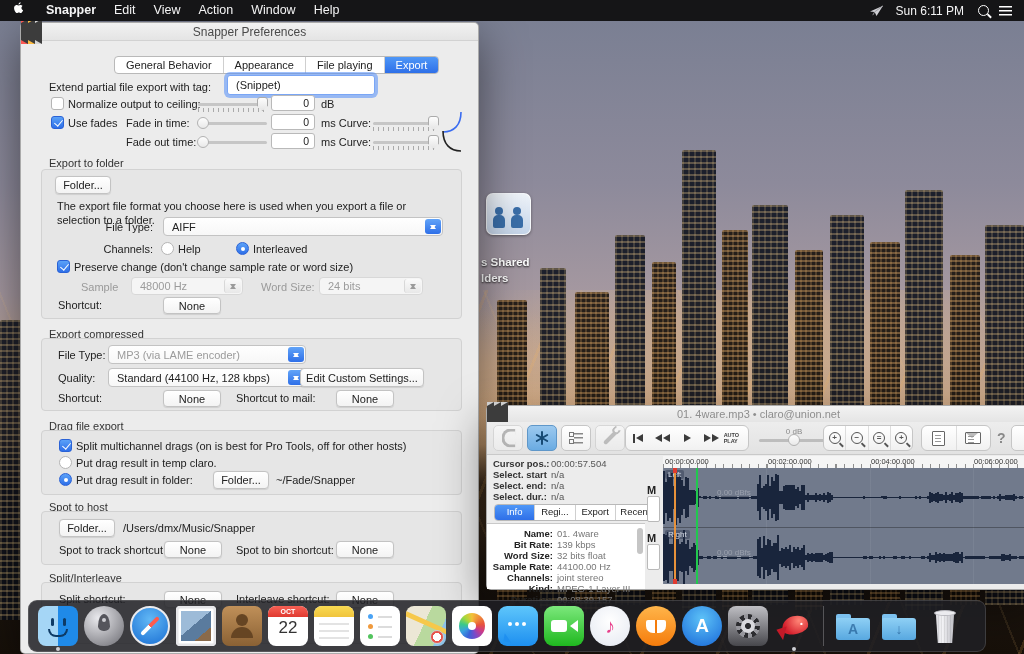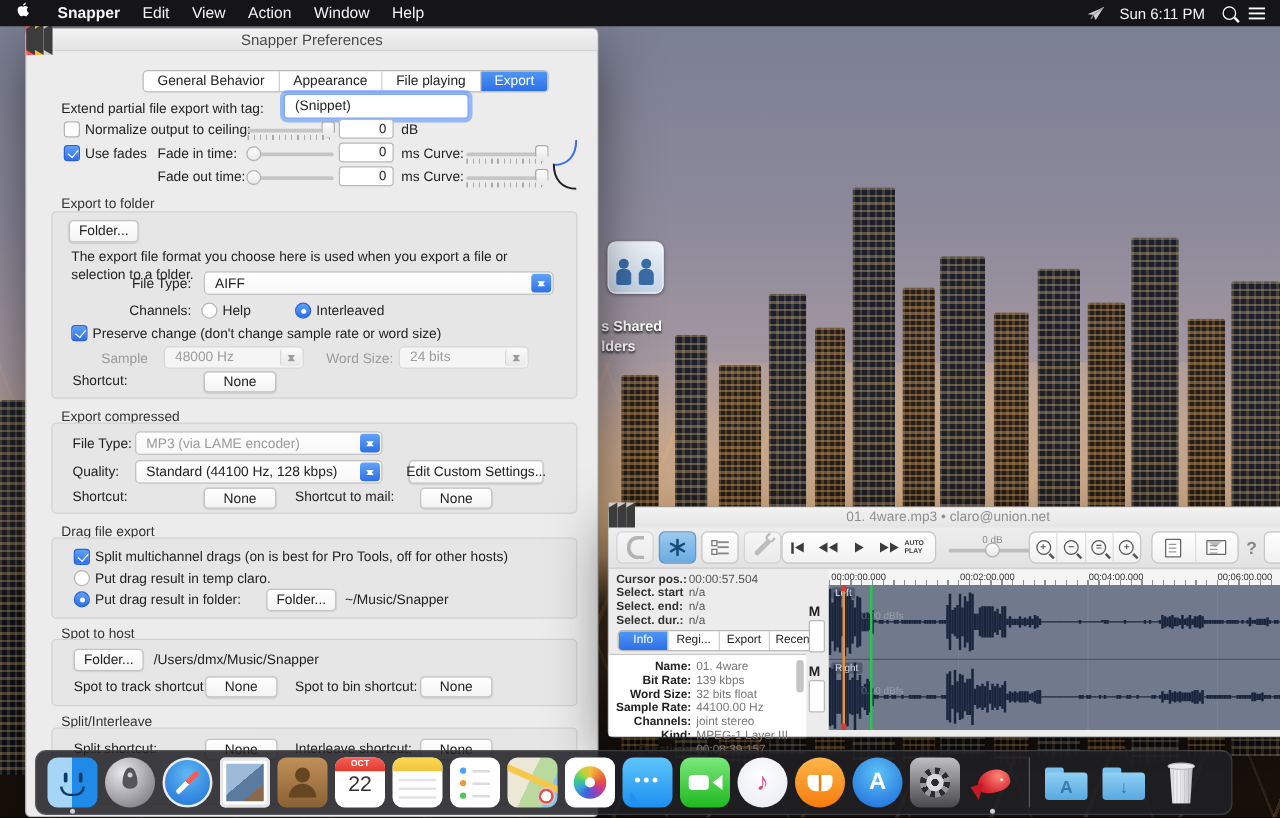--- a/index.html
+++ b/index.html
@@ -156,21 +156,21 @@
   #ruler{position:absolute;background:#f5f5f5;border-bottom:1px solid #999;overflow:hidden;}
   #ruler::after{content:"";position:absolute;left:0;right:0;bottom:0;height:4px;
     background:repeating-linear-gradient(90deg,#8f8f8f 0 1px,transparent 1px 8.625px);}
   .rlabel{position:absolute;top:1px;font-size:7.5px;color:#333;white-space:nowrap;}
   #wavearea{position:absolute;background:#717a8c;overflow:hidden;}
   #wavearea::before{content:"";position:absolute;inset:0;
     background:repeating-linear-gradient(90deg,rgba(255,255,255,.06) 0 1px,transparent 1px 103.5px);}
   .wchan{position:absolute;left:0;right:0;height:59px;}
   .wchan .chlbl{position:absolute;left:2px;top:2px;font-size:8px;color:#d9dfea;background:rgba(35,45,70,.4);
     padding:0 3px;border-radius:2px;z-index:3;}
-  .wchan .dbfs{position:absolute;left:26px;top:20px;font-size:8px;color:rgba(255,255,255,.28);z-index:3;}
+  .wchan .dbfs{position:absolute;left:54px;top:20px;font-size:8px;color:rgba(255,255,255,.28);z-index:3;text-decoration:underline;}
   .wbar{position:absolute;width:2px;background:#19253c;}
   .chandiv{position:absolute;left:0;right:0;height:1px;background:rgba(0,0,0,.3);}
   .cursorline{position:absolute;width:1.5px;z-index:4;}
   .cap{position:absolute;width:4px;height:5px;background:#e03a2f;left:-1px;}
   .mcol-m{position:absolute;font-size:11px;font-weight:bold;color:#222;}
   .mbox{position:absolute;width:13px;height:26px;background:#fff;border:1px solid #b9b9b9;border-radius:2px;box-sizing:border-box;}
 
   
   #shared-icon{position:absolute;left:486px;top:193px;width:43px;height:40px;border-radius:7px;z-index:5;
     background:linear-gradient(#eef3f9,#c6d6ea);border:1px solid rgba(255,255,255,.8);box-shadow:0 1px 3px rgba(0,0,0,.4);}
@@ -406,36 +406,36 @@
     <div class="lbl" style="left:37px;top:326px">File Type:</div>
     <div class="popup graytext" style="left:87px;top:322px;width:198px;height:19px">
         <span>MP3 (via LAME encoder)</span>
         <span class="step"></span>
       </div>
     <div class="lbl" style="left:37px;top:349px">Quality:</div>
     <div class="popup" style="left:87px;top:345px;width:198px;height:19px">
         <span>Standard (44100 Hz, 128 kbps)</span>
         <span class="step"></span>
       </div>
-    <div class="btn" style="left:306px;top:345px;width:108px;height:19px">Edit Custom Settings...</div>
+    <div class="btn" style="left:279px;top:345px;width:124px;height:19px">Edit Custom Settings...</div>
     <div class="lbl" style="left:37px;top:369px">Shortcut:</div>
     <div class="btn" style="left:142px;top:367px;width:58px;height:17px">None</div>
     <div class="lbl" style="left:215px;top:369px">Shortcut to mail:</div>
     <div class="btn" style="left:315px;top:367px;width:58px;height:17px">None</div>
 
     <div class="seclbl" style="left:28px;top:397px">Drag file export</div>
     <div class="groupbox" style="left:20px;top:407px;width:419px;height:63px"></div>
     <span class="cb checked" style="left:38px;top:416px"></span>
     <div class="lbl" style="left:55px;top:417px">Split multichannel drags (on is best for Pro Tools, off for other hosts)</div>
     <span class="radio" style="left:38px;top:433px"></span>
     <div class="lbl" style="left:55px;top:434px">Put drag result in temp claro.</div>
     <span class="radio sel" style="left:38px;top:450px"></span>
     <div class="lbl" style="left:55px;top:451px">Put drag result in folder:</div>
     <div class="btn" style="left:192px;top:448px;width:56px;height:18px">Folder...</div>
-    <div class="lbl" style="left:255px;top:451px">~/Music/Snapper</div>
+    <div class="lbl" style="left:255px;top:451px">~/Fade/Snapper</div>
 
     <div class="seclbl" style="left:28px;top:478px">Spot to host</div>
     <div class="groupbox" style="left:20px;top:488px;width:419px;height:52px"></div>
     <div class="btn" style="left:38px;top:496px;width:56px;height:18px">Folder...</div>
     <div class="lbl" style="left:102px;top:499px">/Users/dmx/Music/Snapper</div>
     <div class="lbl" style="left:38px;top:521px">Spot to track shortcut:</div>
     <div class="btn" style="left:143px;top:518px;width:58px;height:17px">None</div>
     <div class="lbl" style="left:215px;top:521px">Spot to bin shortcut:</div>
     <div class="btn" style="left:315px;top:518px;width:58px;height:17px">None</div>
 

